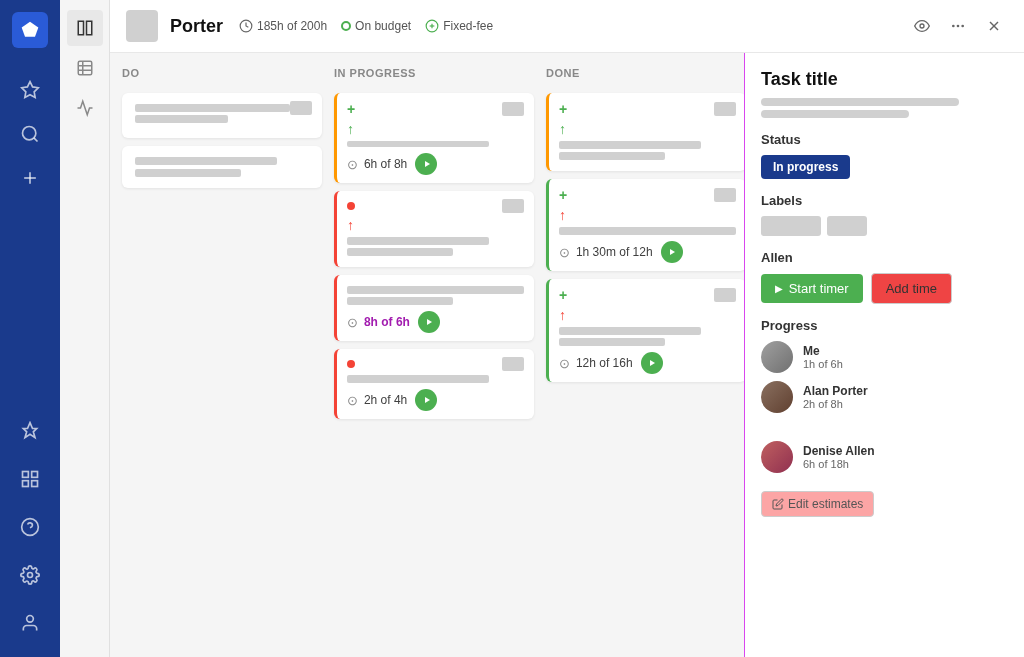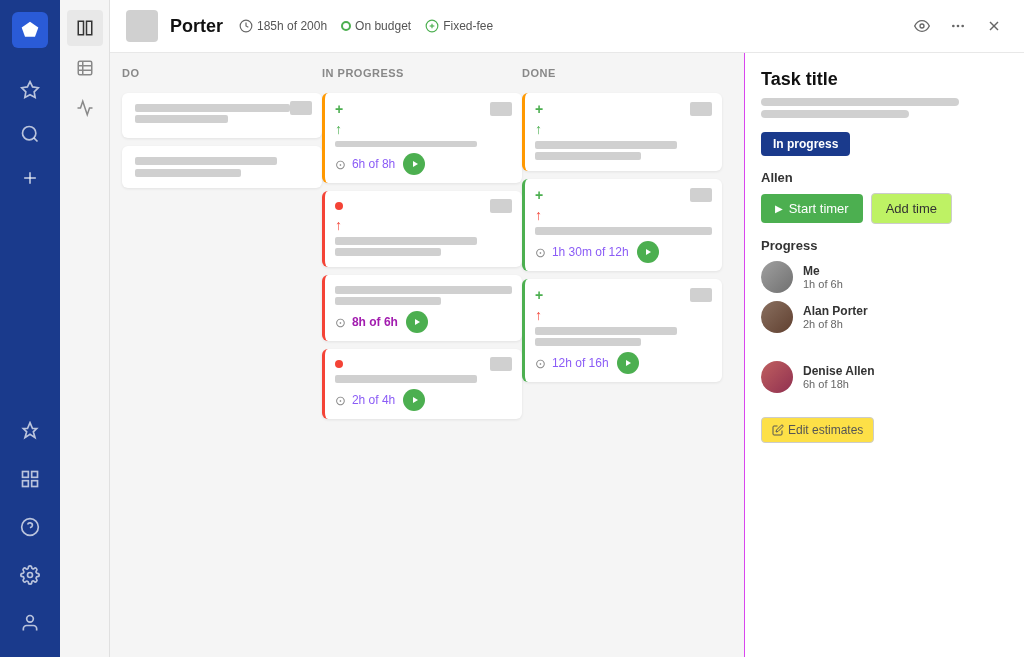--- a/index.html
+++ b/index.html
@@ -115,20 +115,21 @@
       flex: 1;
       overflow: hidden;
     }
 
     
     .kanban-board {
       flex: 1;
       display: flex;
       overflow-x: auto;
       padding: 12px;
+      gap: 12px;
       background: #f5f5f5;
     }
 
     .kanban-col {
       width: 200px;
       flex-shrink: 0;
       display: flex;
       flex-direction: column;
       gap: 8px;
     }
@@ -171,21 +172,21 @@
 
     .card-arrow-up {
       color: #f44336; font-size: 14px; display: block; margin: 2px 0;
     }
     .card-arrow-up.green { color: #4caf50; }
 
     .card-time-row {
       display: flex; align-items: center; gap: 6px; margin-top: 6px;
     }
     .time-icon { color: #888; font-size: 13px; }
-    .time-text { font-size: 12px; color: #8b5cf6; }
+    .time-text { font-size: 12px; color: #404040; }
     .time-text.red { color: #a21caf; font-weight: 600; }
     .play-btn {
       width: 22px; height: 22px; background: #4caf50; border-radius: 50%;
       display: flex; align-items: center; justify-content: center;
       cursor: pointer; margin-left: 2px;
     }
     .play-btn svg { width: 10px; height: 10px; fill: white; margin-left: 1px; }
 
     .dot-indicator {
       width: 8px; height: 8px; background: #f44336; border-radius: 50%;
@@ -238,21 +239,21 @@
     .start-timer-btn {
       display: flex; align-items: center; gap: 6px;
       background: #4caf50; color: white;
       border: none; border-radius: 4px;
       padding: 7px 14px;
       font-size: 13px; font-weight: 500;
       cursor: pointer;
     }
     .start-timer-btn .play { font-size: 10px; }
     .add-time-btn {
-      background: #bef264; color: #333;
+      background: #ef4444; color: #333;
       border: 1px solid #ccc; border-radius: 4px;
       padding: 7px 14px;
       font-size: 13px; cursor: pointer;
     }
 
     .progress-section { margin-top: 14px; }
     .progress-item {
       display: flex; align-items: center; gap: 10px;
       margin-bottom: 8px;
     }
@@ -264,25 +265,25 @@
     .avatar-img-2 { background: linear-gradient(135deg, #8a7060, #604030); }
     .avatar-img-3 { background: linear-gradient(135deg, #c06060, #903050); }
     .progress-info { display: flex; flex-direction: column; }
     .progress-name { font-size: 12px; font-weight: 600; color: #333; }
     .progress-time { font-size: 11px; color: #666; }
 
     .progress-row { display: flex; gap: 20px; flex-direction: column; }
 
     .edit-estimates-btn {
       display: flex; align-items: center; gap: 4px;
-      background: #fde047; color: #555;
+      background: #fca5a5; color: #555;
       border: 1px solid #ccc; border-radius: 4px;
       padding: 5px 10px;
       font-size: 12px; cursor: pointer;
-      margin-top: 16px;
+      margin-top: 10px;
     }
 
     
     ::-webkit-scrollbar { width: 4px; height: 4px; }
     ::-webkit-scrollbar-track { background: transparent; }
     ::-webkit-scrollbar-thumb { background: #ccc; border-radius: 2px; }
   </style>
 </head>
 <body>
 
@@ -557,23 +558,31 @@
       </div>
 
     </div>
 
     <div class="right-panel">
       <div class="panel-title">Task title</div>
       <div class="panel-line medium"></div>
       <div class="panel-line short"></div>
 
       <div class="panel-section">
+        <div class="panel-section-title">Status</div>
         <div class="status-badge">In progress</div>
       </div>
 
+      <div class="panel-section">
+        <div class="panel-section-title">Labels</div>
+        <div class="labels-row">
+          <div class="label-chip"></div>
+          <div class="label-chip small"></div>
+        </div>
+      </div>
 
       <div class="panel-section">
         <div class="panel-section-title">Allen</div>
         <div class="time-actions">
           <button class="start-timer-btn">
             <span class="play">▶</span>
             <span>Start timer</span>
           </button>
           <button class="add-time-btn">Add time</button>
         </div>

